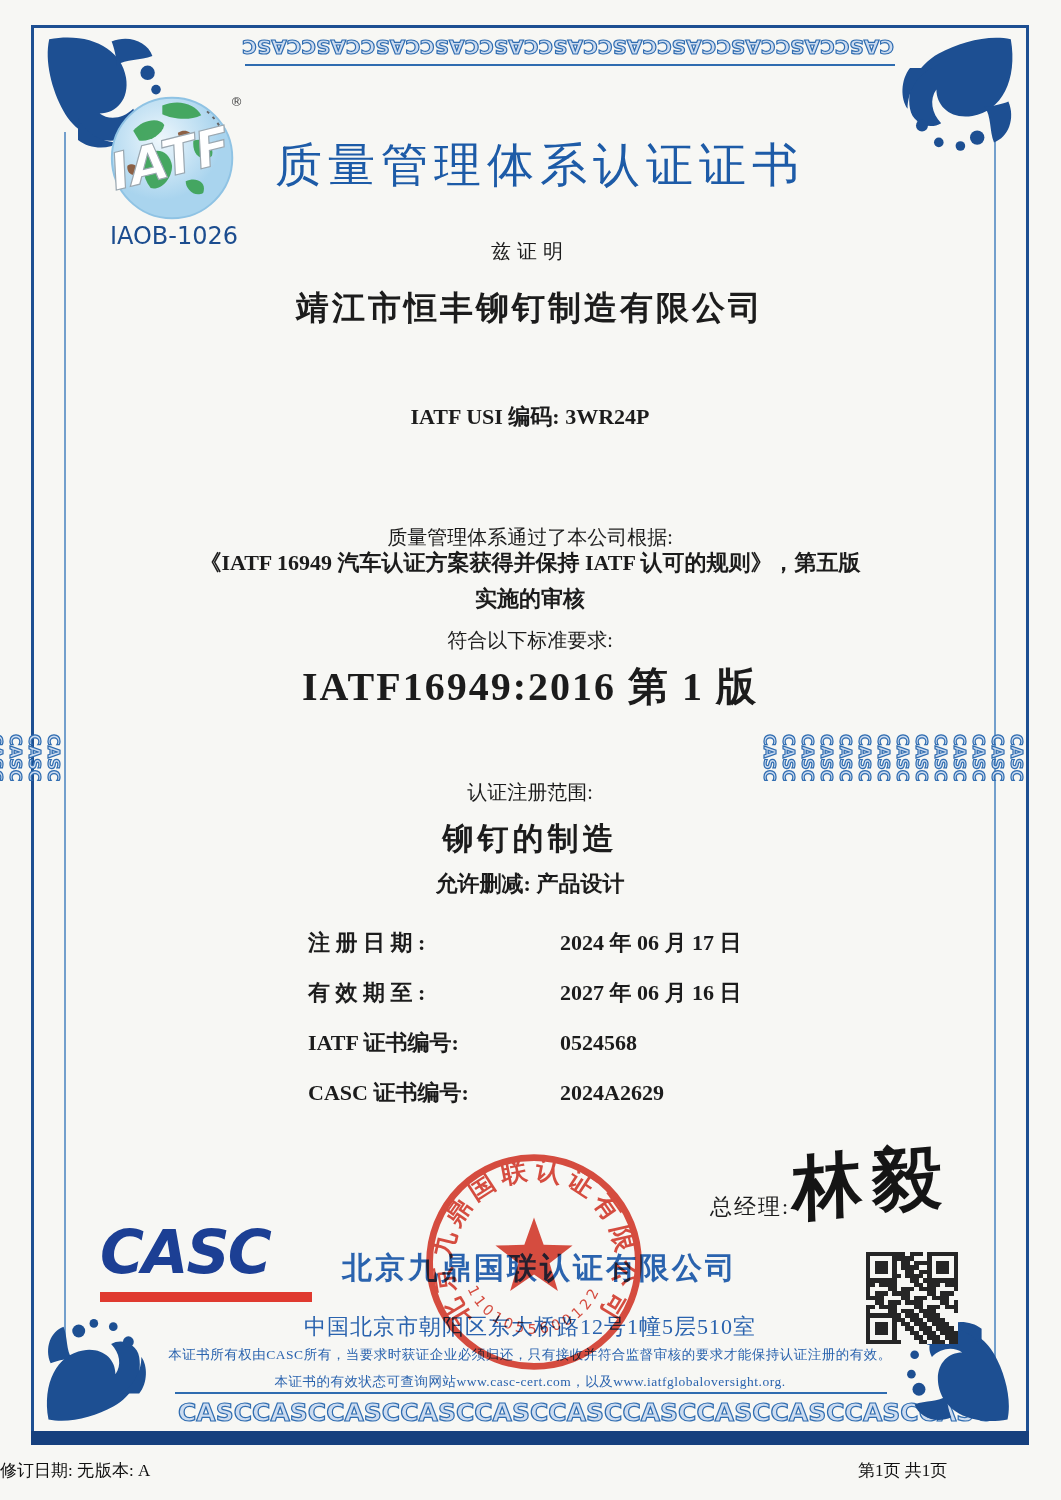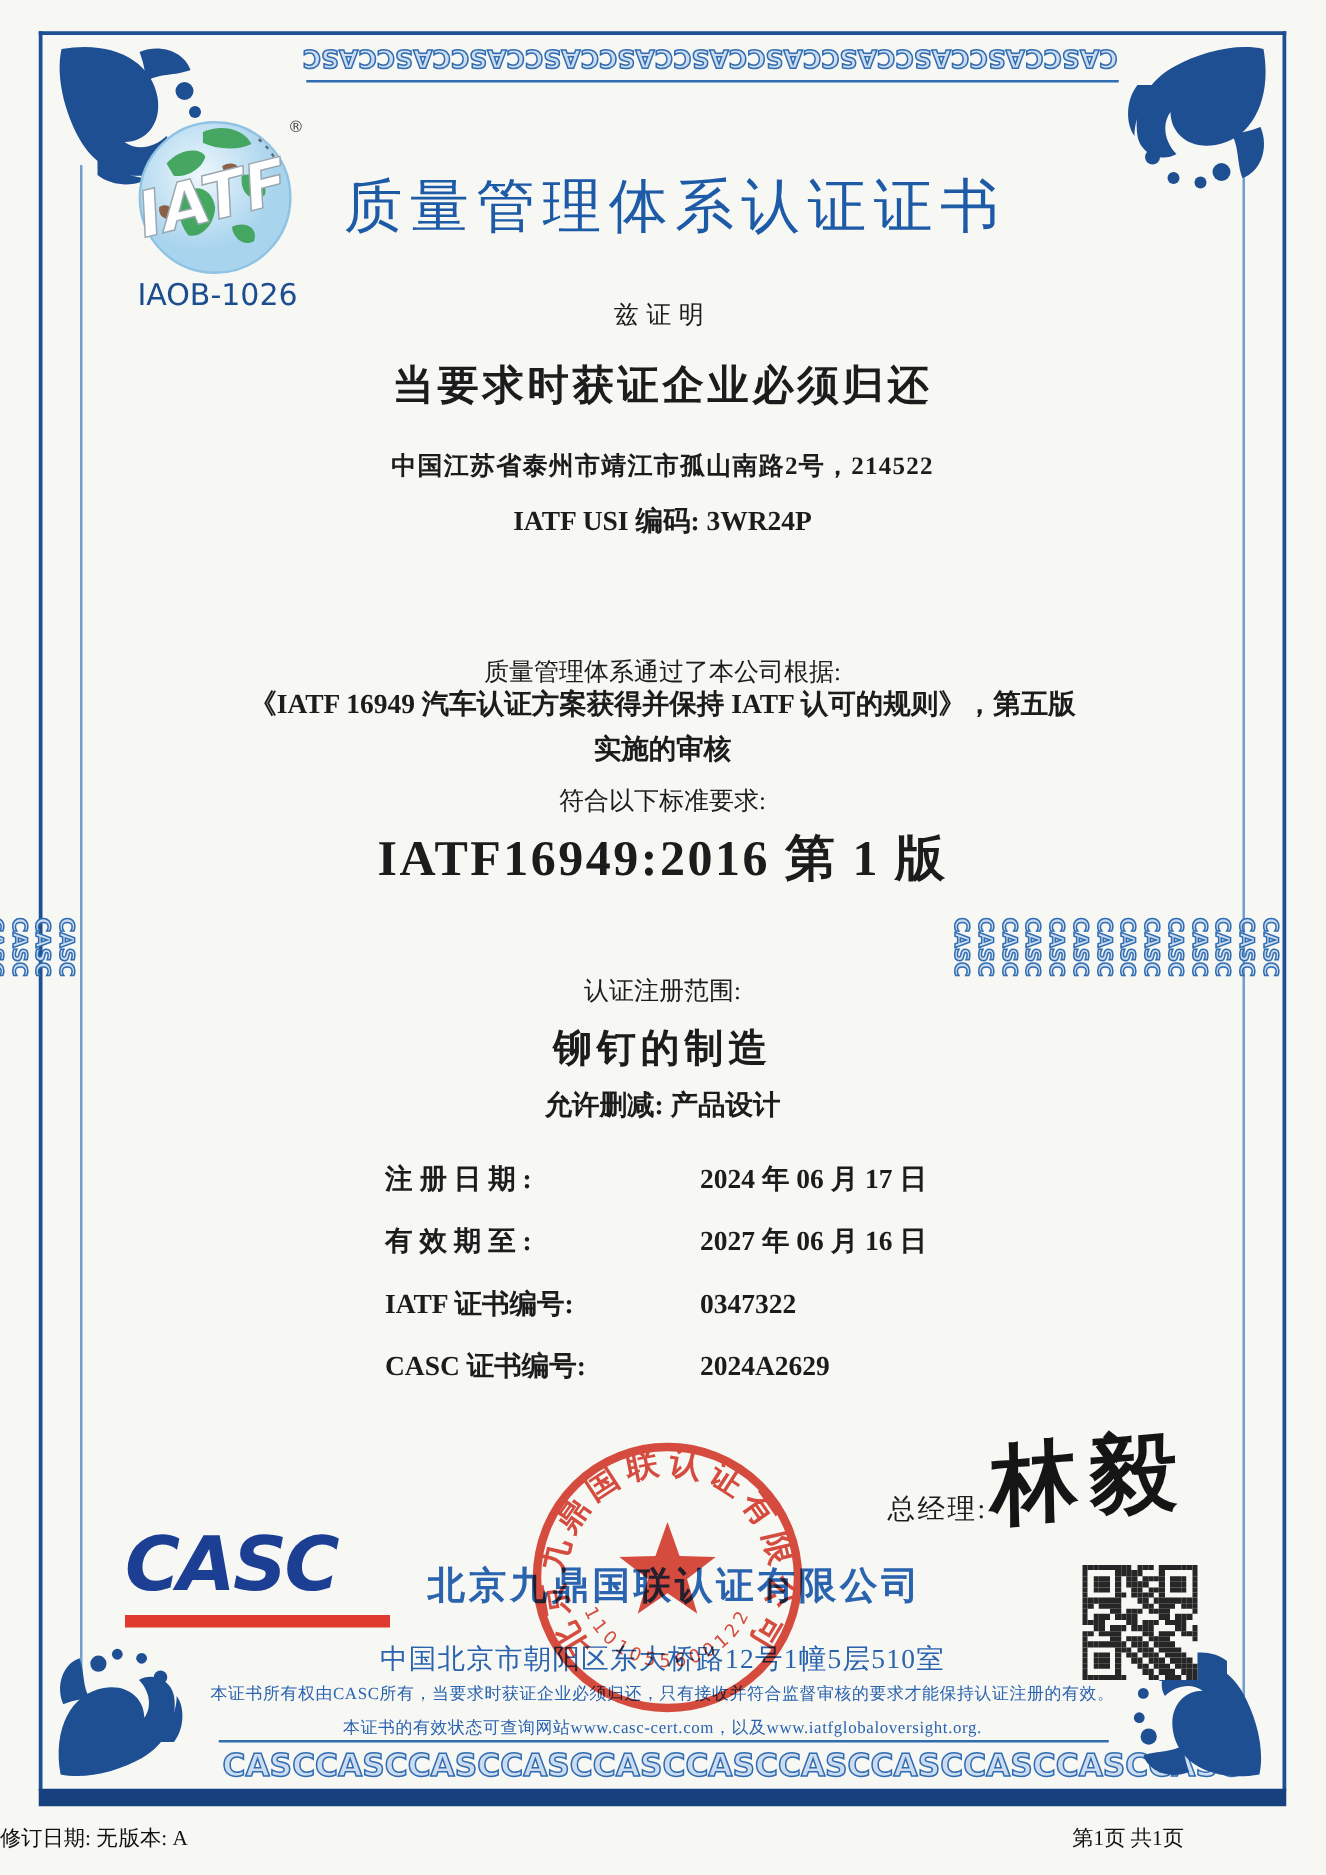--- a/index.html
+++ b/index.html
@@ -209,22 +209,21 @@
       </g>
       <path d="M104,22 A62,62 0 0 1 122,48" stroke="#666" stroke-width="2" stroke-dasharray="3,5" fill="none"></path>
       <text x="66" y="88" font-size="52" font-weight="bold" font-style="italic" font-family="DejaVu Sans, sans-serif" fill="#ffffff" stroke="#9aa7b0" stroke-width="1.2" text-anchor="middle" transform="rotate(-14 68 70)">IATF</text>
       <text x="128" y="16" font-size="13" fill="#444" font-family="DejaVu Sans, sans-serif">®</text>
     </svg>
   </div>
   <div class="iaob">IAOB-1026</div>
 
   <div class="title">质量管理体系认证证书</div>
   <div class="center certify">兹证明</div>
-  <div class="center company">当要求时获证企业必须归还</div>
-  <div class="center address">中国江苏省泰州市靖江市孤山南路2号，214522</div>
+  <div class="center company">靖江市恒丰铆钉制造有限公司</div>
   <div class="center usi">IATF USI 编码: 3WR24P</div>
 
   <div class="center basis">质量管理体系通过了本公司根据:</div>
   <div class="center rules1">《IATF 16949 汽车认证方案获得并保持 IATF 认可的规则》，第五版</div>
   <div class="center rules2">实施的审核</div>
   <div class="center conform">符合以下标准要求:</div>
   <div class="center standard">IATF16949:2016 第 1 版</div>
   <div class="center scope-label">认证注册范围:</div>
   <div class="center scope">铆钉的制造</div>
   <div class="center exclusion">允许删减: 产品设计</div>
@@ -233,21 +232,21 @@
     <div class="detail-row">
       <span class="detail-label">注 册 日 期 :</span>
       <span class="detail-value">2024 年 06 月 17 日</span>
     </div>
     <div class="detail-row">
       <span class="detail-label">有 效 期 至 :</span>
       <span class="detail-value">2027 年 06 月 16 日</span>
     </div>
     <div class="detail-row">
       <span class="detail-label">IATF 证书编号:</span>
-      <span class="detail-value">0347322</span>
+      <span class="detail-value">0524568</span>
     </div>
     <div class="detail-row">
       <span class="detail-label">CASC 证书编号:</span>
       <span class="detail-value">2024A2629</span>
     </div>
   </div>
 
   <div class="sig-label">总经理:</div>
   <div class="sig-name">林毅</div>
 

